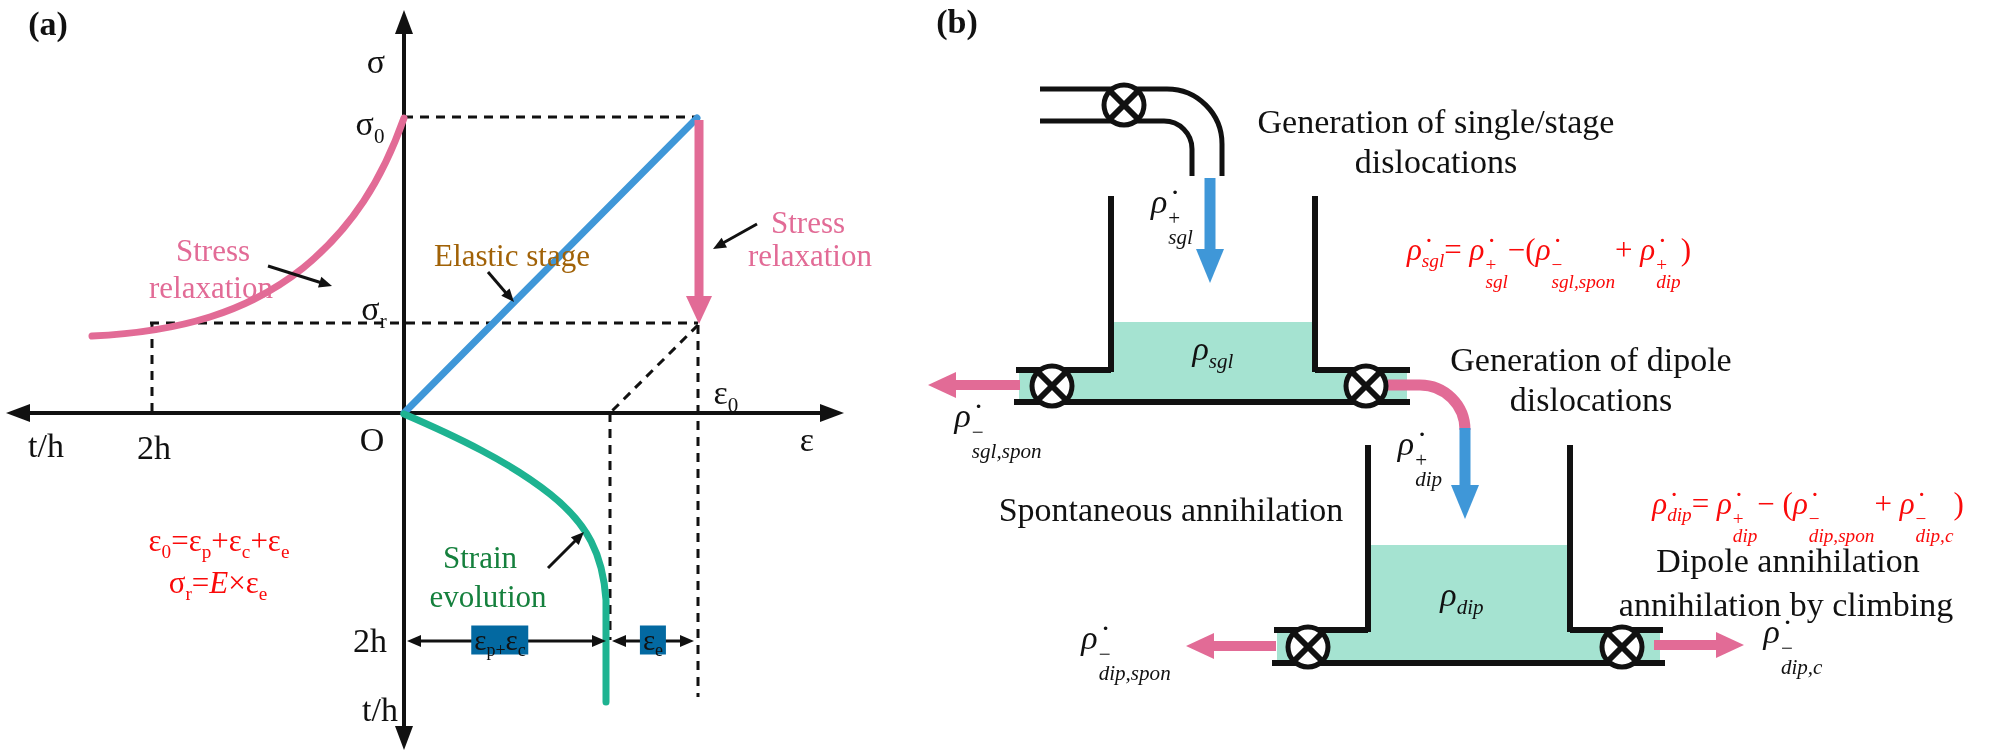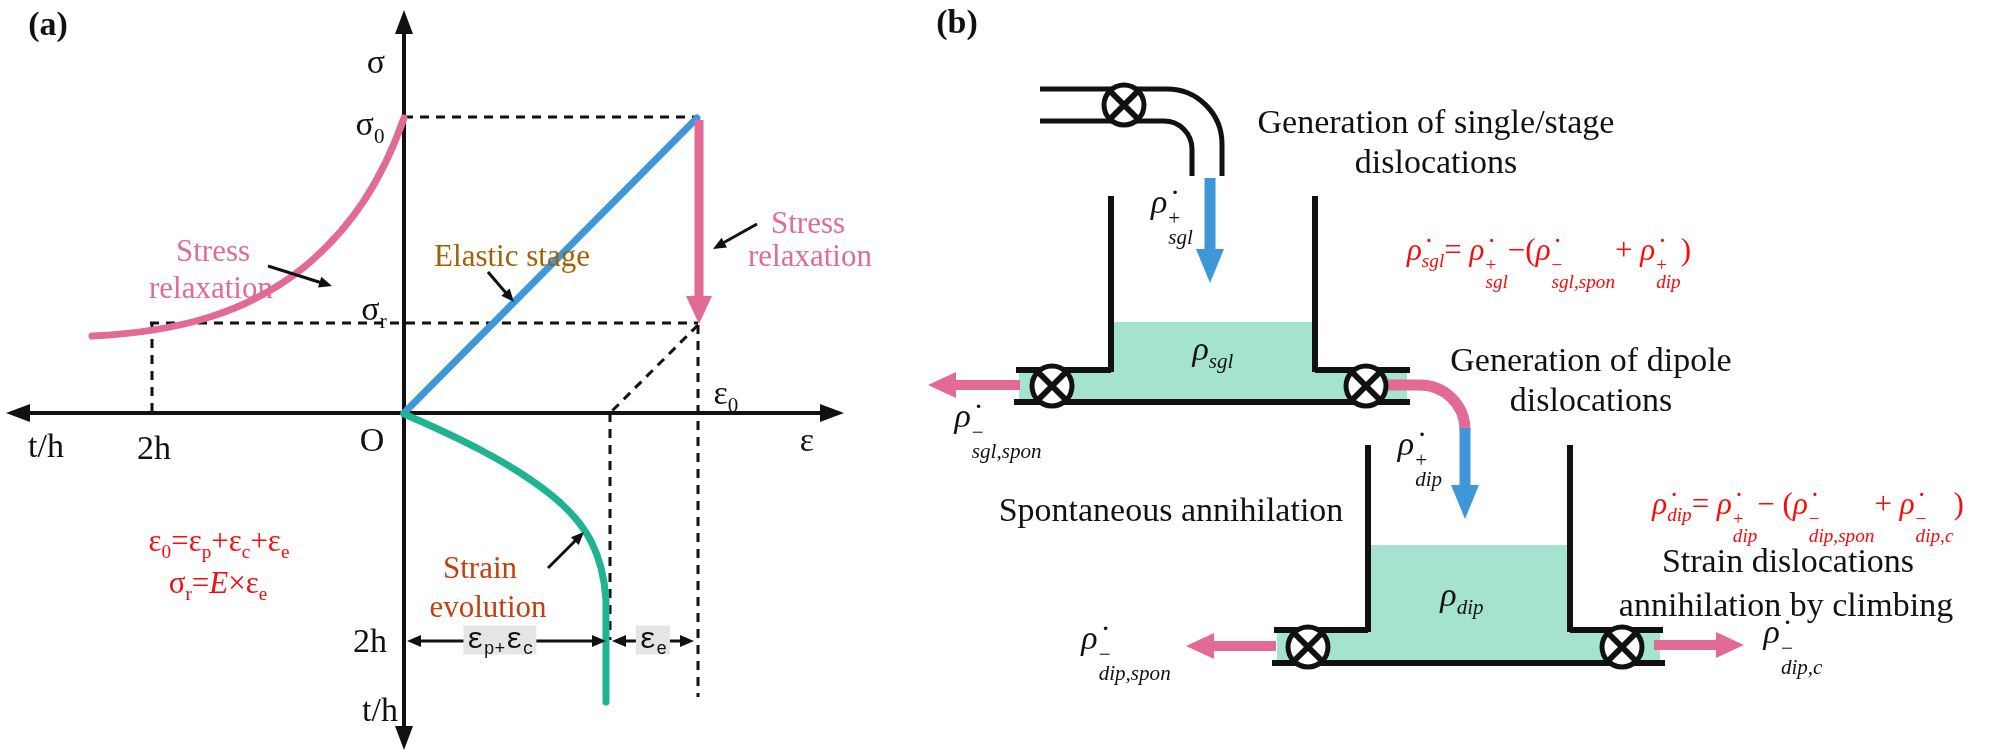--- a/index.html
+++ b/index.html
@@ -7,23 +7,23 @@
        font-family:"Liberation Serif", serif;color:#111;}
   svg{position:absolute;left:0;top:0;}
   .lbl{position:absolute;transform:translate(-50%,-50%);white-space:nowrap;
        font-size:31px;line-height:1;}
   .sm{font-size:29px;}
   .big{font-size:34px;}
   .bold{font-weight:bold;}
   .it{font-style:italic;}
   .pink{color:#e26b96;}
   .blue{color:#a16207;}
-  .green{color:#c2410c;margin-top:10px;}
+  .green{color:#15803d;}
   .red{color:#fa0a0a;}
-  .wbg{background:#e5e5e5;padding:0 3px;font-family:Liberation Mono, monospace;}
+  .wbg{background:#0369a1;padding:0 3px;}
   sub{font-size:62%;line-height:0;}
   .ss{display:inline-flex;flex-direction:column;align-items:flex-start;
       vertical-align:-0.55em;font-size:62%;line-height:0.9;margin-left:1px;}
   .ss .up,.ss .dn{display:block;}
 </style>
 </head>
 <body>
 
 <div class="fig">
 
@@ -185,21 +185,21 @@
   <div class="lbl pink" style="left:810px;top:255px">relaxation</div>
   <div class="lbl blue" style="left:512px;top:255px">Elastic stage</div>
   <div class="lbl green" style="left:480px;top:557px">Strain</div>
   <div class="lbl green" style="left:488px;top:596px">evolution</div>
 
   <div class="lbl big" style="left:1436px;top:122px">Generation of single/stage</div>
   <div class="lbl big" style="left:1436px;top:162px">dislocations</div>
   <div class="lbl big" style="left:1591px;top:360px">Generation of dipole</div>
   <div class="lbl big" style="left:1591px;top:400px">dislocations</div>
   <div class="lbl big" style="left:1171px;top:510px">Spontaneous annihilation</div>
-  <div class="lbl big" style="left:1788px;top:561px">Strain dislocations</div>
+  <div class="lbl big" style="left:1788px;top:561px">Dipole annihilation</div>
   <div class="lbl big" style="left:1786px;top:605px">annihilation by climbing</div>
 
   <div class="lbl big" style="left:1172px;top:216px"><span class="it">ρ̇</span><span class="ss">
         <span class="up">+</span>
         <span class="dn it">sgl</span>
       </span></div>
   <div class="lbl big" style="left:998px;top:430px"><span class="it">ρ̇</span><span class="ss">
         <span class="up">−</span>
         <span class="dn it">sgl,spon</span>
       </span></div>

